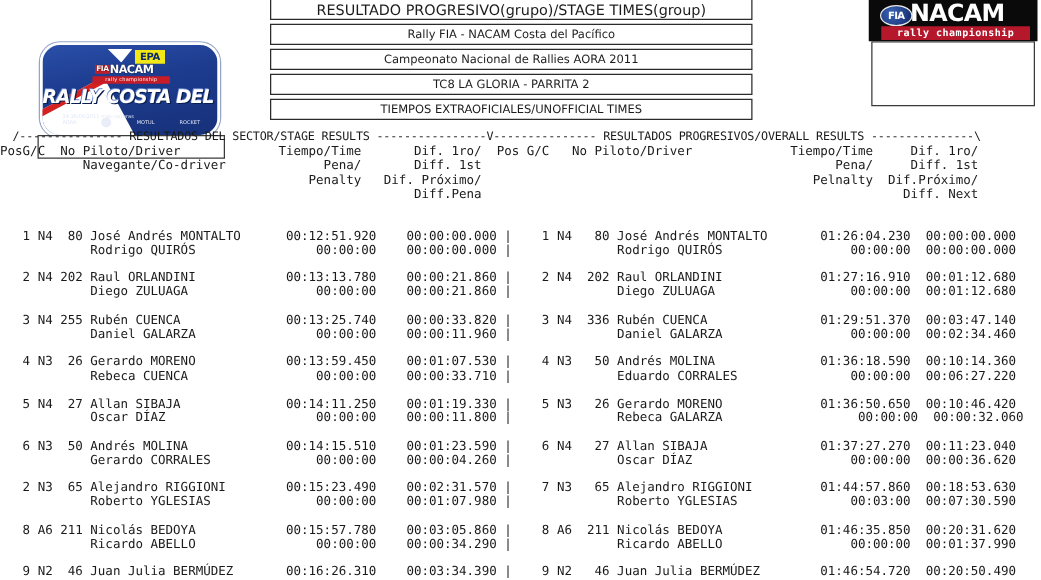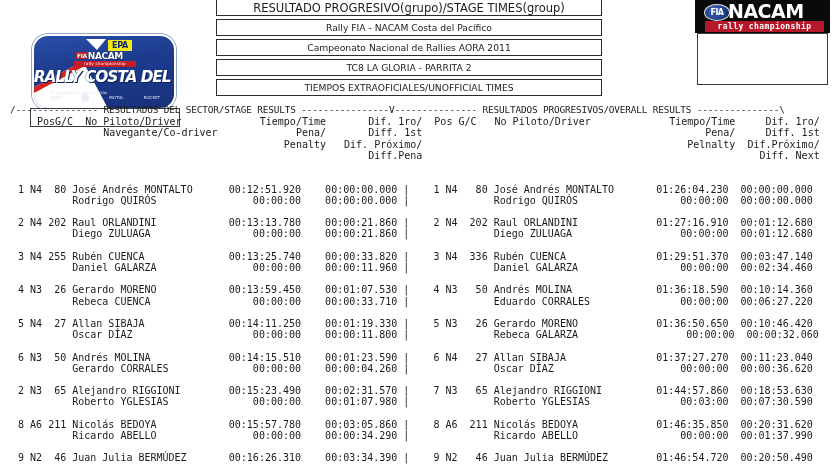--- a/index.html
+++ b/index.html
@@ -261,21 +261,20 @@
   }
   #report .rule-line {
     font-size: 9.4px;
     letter-spacing: -0.15px;
     line-height: 12px;
     padding-left: 10px;
   }
   .colhead {
     font-size: 10px;
     line-height: 11.3px;
-    padding-left: 37px;
   }
   .result-row { }
 </style>
 </head>
 <body>
 
 <div id="header-zone">
 
   <div id="event-logo">
     <div class="plate-outer">

